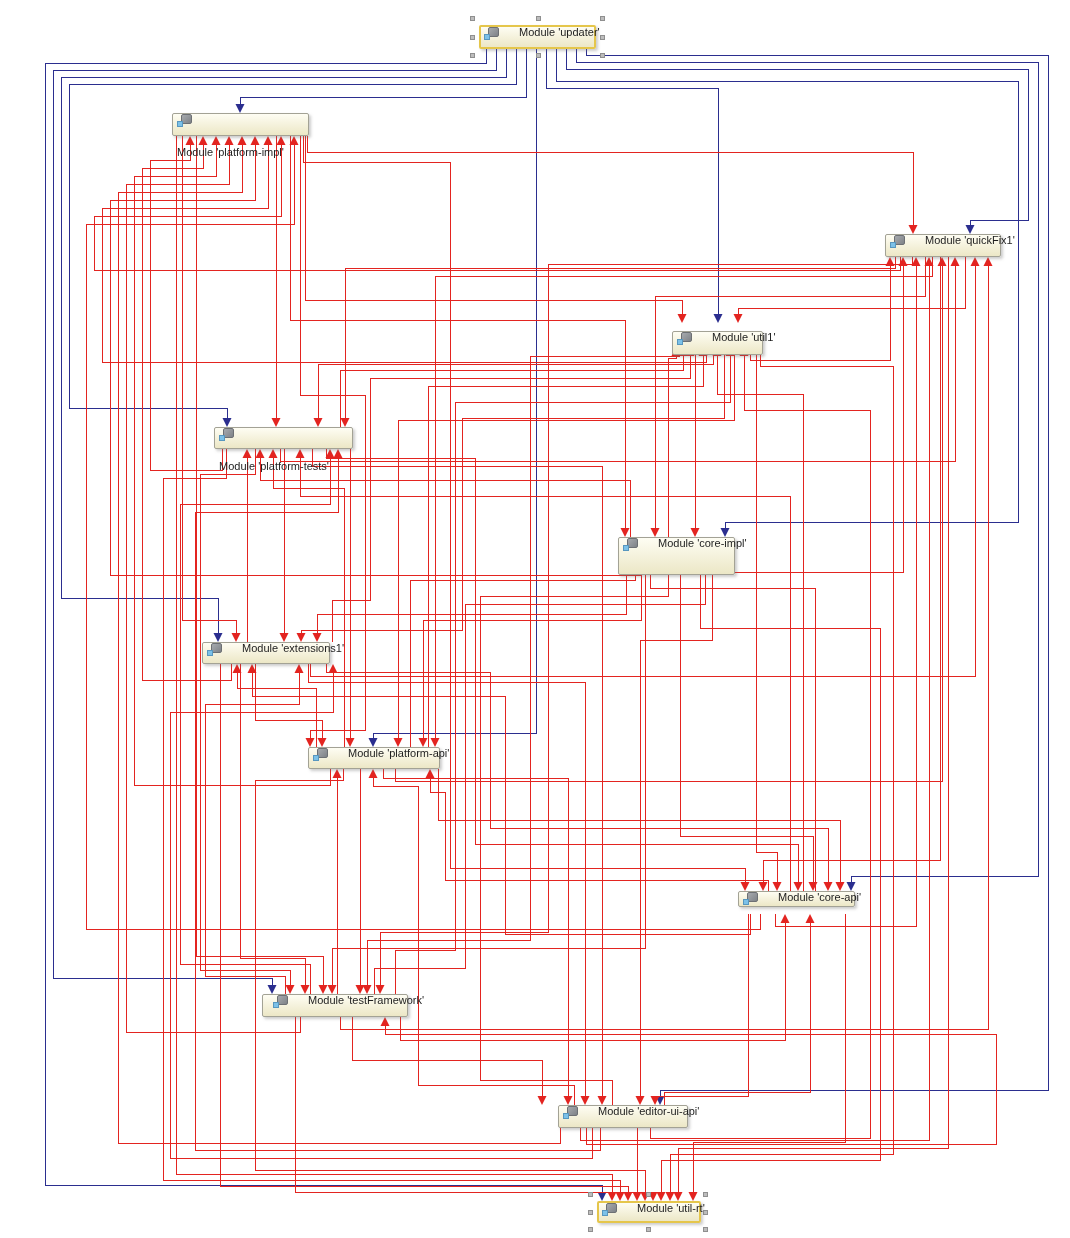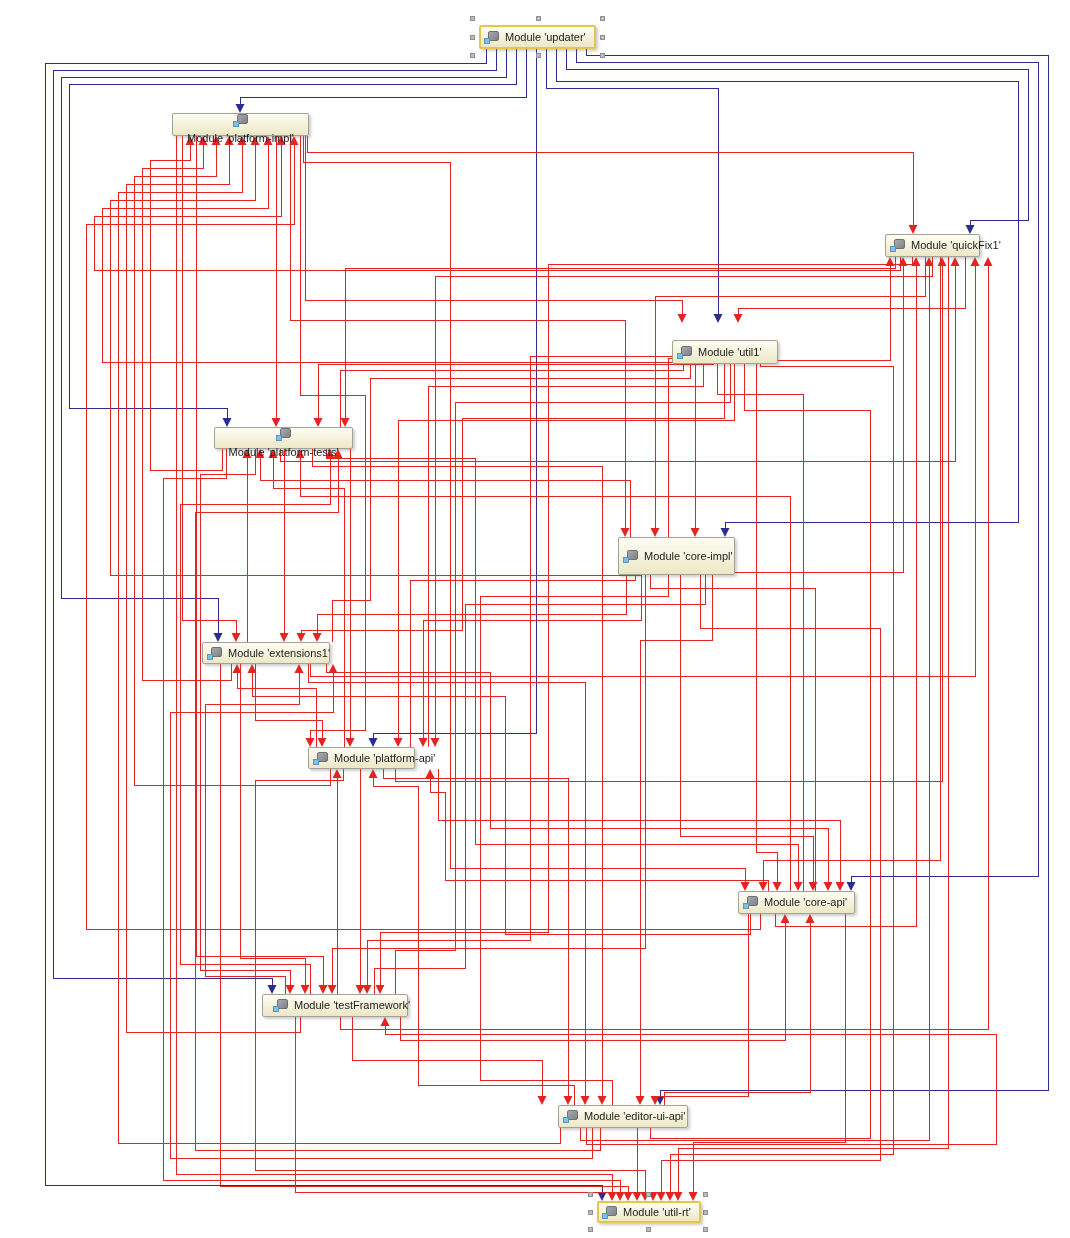--- a/index.html
+++ b/index.html
@@ -1,21 +1,21 @@
 <!DOCTYPE html>
 <html><head>
 <meta charset="utf-8">
 <style>
   html,body{margin:0;padding:0;background:#ffffff;}
   #canvas{position:relative;width:1070px;height:1238px;background:#ffffff;overflow:hidden;
           font-family:"Liberation Sans","DejaVu Sans",sans-serif;}
   #edges{position:absolute;left:0;top:0;width:1070px;height:1238px;}
   #edges polyline{fill:none;stroke-width:1;shape-rendering:crispEdges;}
   #edges path.arrow{stroke:none;}
-  .node{position:absolute;box-sizing:border-box;display:flex;align-items:center;gap:6px;
+  .node{position:absolute;box-sizing:border-box;display:flex;gap:20px;
         padding:0 4px;background:linear-gradient(#fefdf3,#ece7c6);
         border:1px solid #a3a295;border-radius:2px;
         box-shadow:2px 2px 3px rgba(110,110,110,.35);cursor:default;}
   .node.selected{border:2px solid #e5c64b;padding:0 3px;}
   .node-label{font-size:11px;color:#1d1d1d;white-space:nowrap;line-height:1;}
   .module-icon{position:relative;width:15px;height:13px;flex:0 0 auto;}
   .mi-main{position:absolute;right:0;top:0;width:11px;height:10px;border-radius:2px;
            background:linear-gradient(135deg,#a7aaae,#7e8287);border:1px solid #6d7074;box-sizing:border-box;}
   .mi-sq{position:absolute;left:0;bottom:0;width:6px;height:6px;background:#7cc1e8;border:1px solid #5897bf;box-sizing:border-box;}
   .handle{position:absolute;width:5px;height:5px;background:#bdbdbd;border:1px solid #8f8f8f;box-sizing:border-box;}
@@ -250,28 +250,28 @@
     </span>
     <span class="node-label">Module 'updater'</span>
   </div>
       <div class="node" style="left: 172px; top: 113px; width: 137px; height: 23px; flex-direction: column;">
     <span class="module-icon">
       <span class="mi-main"></span>
       <span class="mi-sq"></span>
     </span>
     <span class="node-label">Module 'platform-impl'</span>
   </div>
-      <div class="node" style="left: 885px; top: 234px; width: 95px; height: 23px;">
+      <div class="node" style="left: 885px; top: 234px; width: 116px; height: 23px;">
     <span class="module-icon">
       <span class="mi-main"></span>
       <span class="mi-sq"></span>
     </span>
     <span class="node-label">Module 'quickFix1'</span>
   </div>
-      <div class="node" style="left: 672px; top: 340px; width: 106px; height: 24px;">
+      <div class="node" style="left: 672px; top: 331px; width: 91px; height: 24px;">
     <span class="module-icon">
       <span class="mi-main"></span>
       <span class="mi-sq"></span>
     </span>
     <span class="node-label">Module 'util1'</span>
   </div>
       <div class="node" style="left: 214px; top: 427px; width: 139px; height: 22px; flex-direction: column;">
     <span class="module-icon">
       <span class="mi-main"></span>
       <span class="mi-sq"></span>
@@ -285,28 +285,28 @@
     </span>
     <span class="node-label">Module 'core-impl'</span>
   </div>
       <div class="node" style="left: 202px; top: 642px; width: 128px; height: 22px;">
     <span class="module-icon">
       <span class="mi-main"></span>
       <span class="mi-sq"></span>
     </span>
     <span class="node-label">Module 'extensions1'</span>
   </div>
-      <div class="node" style="left: 308px; top: 747px; width: 107px; height: 22px;">
+      <div class="node" style="left: 308px; top: 747px; width: 132px; height: 22px;">
     <span class="module-icon">
       <span class="mi-main"></span>
       <span class="mi-sq"></span>
     </span>
     <span class="node-label">Module 'platform-api'</span>
   </div>
-      <div class="node" style="left: 738px; top: 891px; width: 117px; height: 23px;">
+      <div class="node" style="left: 738px; top: 891px; width: 117px; height: 16px;">
     <span class="module-icon">
       <span class="mi-main"></span>
       <span class="mi-sq"></span>
     </span>
     <span class="node-label">Module 'core-api'</span>
   </div>
       <div class="node" style="left: 262px; top: 994px; width: 146px; height: 23px; padding-left: 10px;">
     <span class="module-icon">
       <span class="mi-main"></span>
       <span class="mi-sq"></span>

